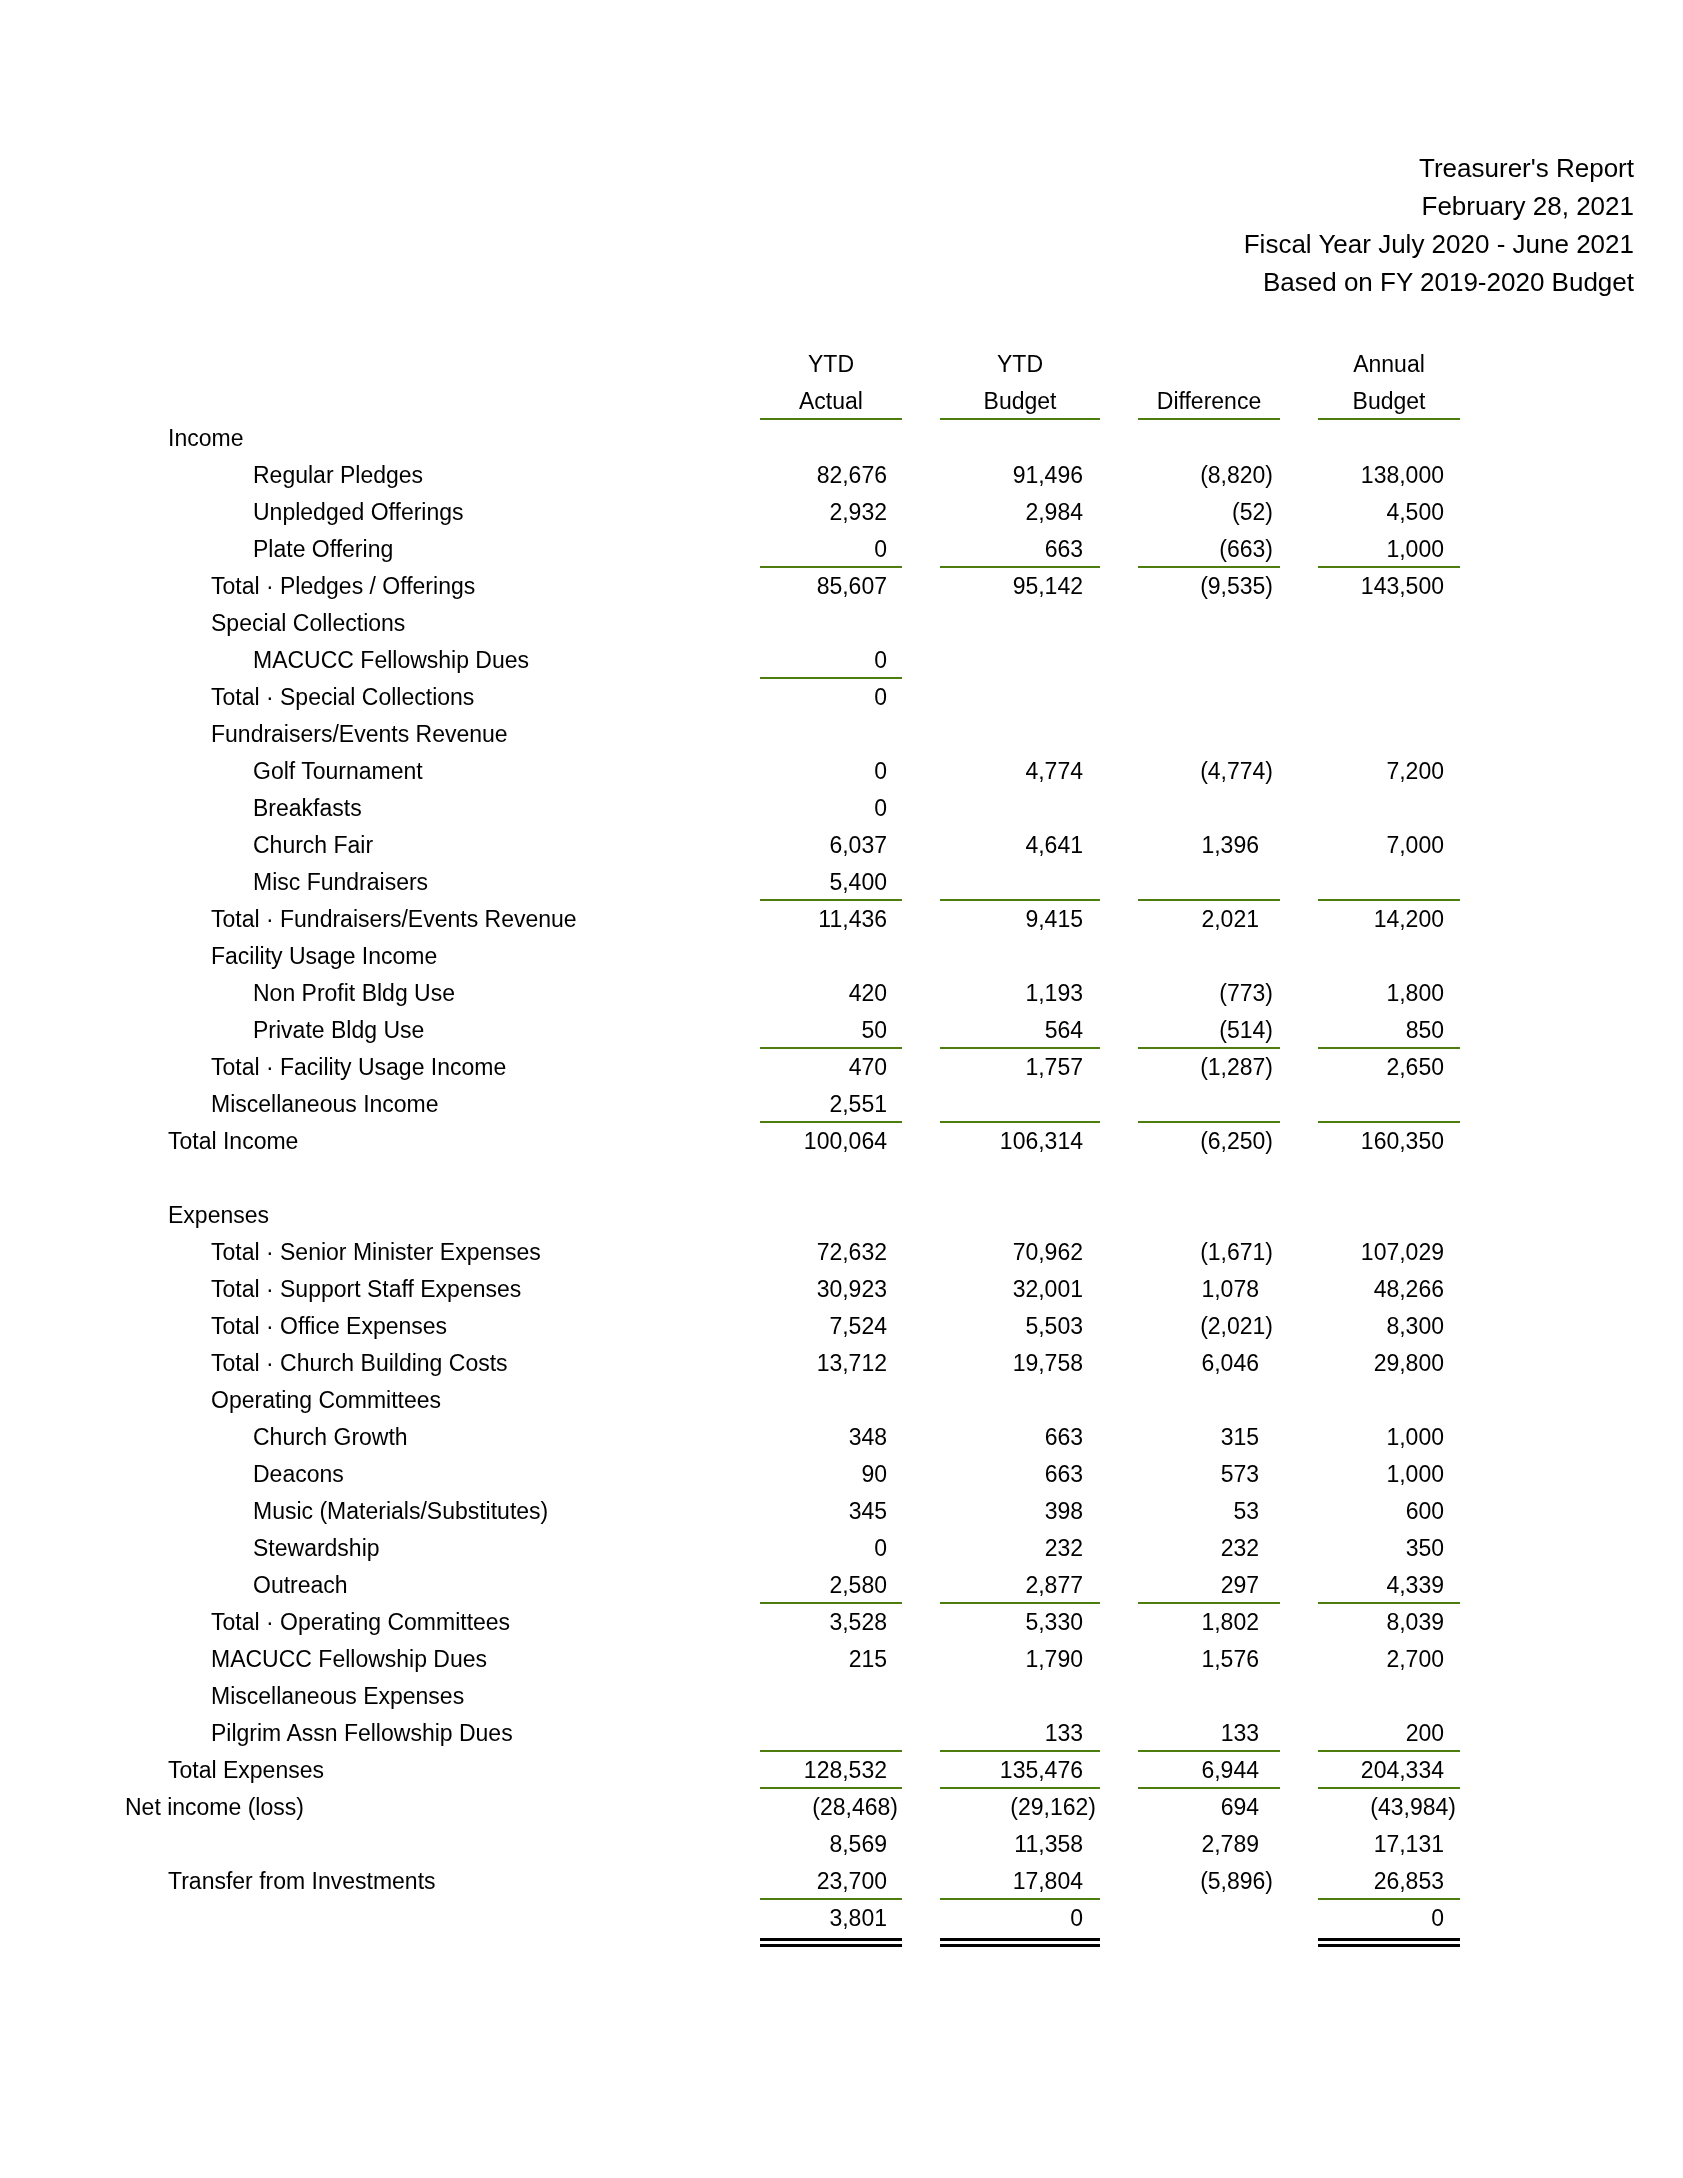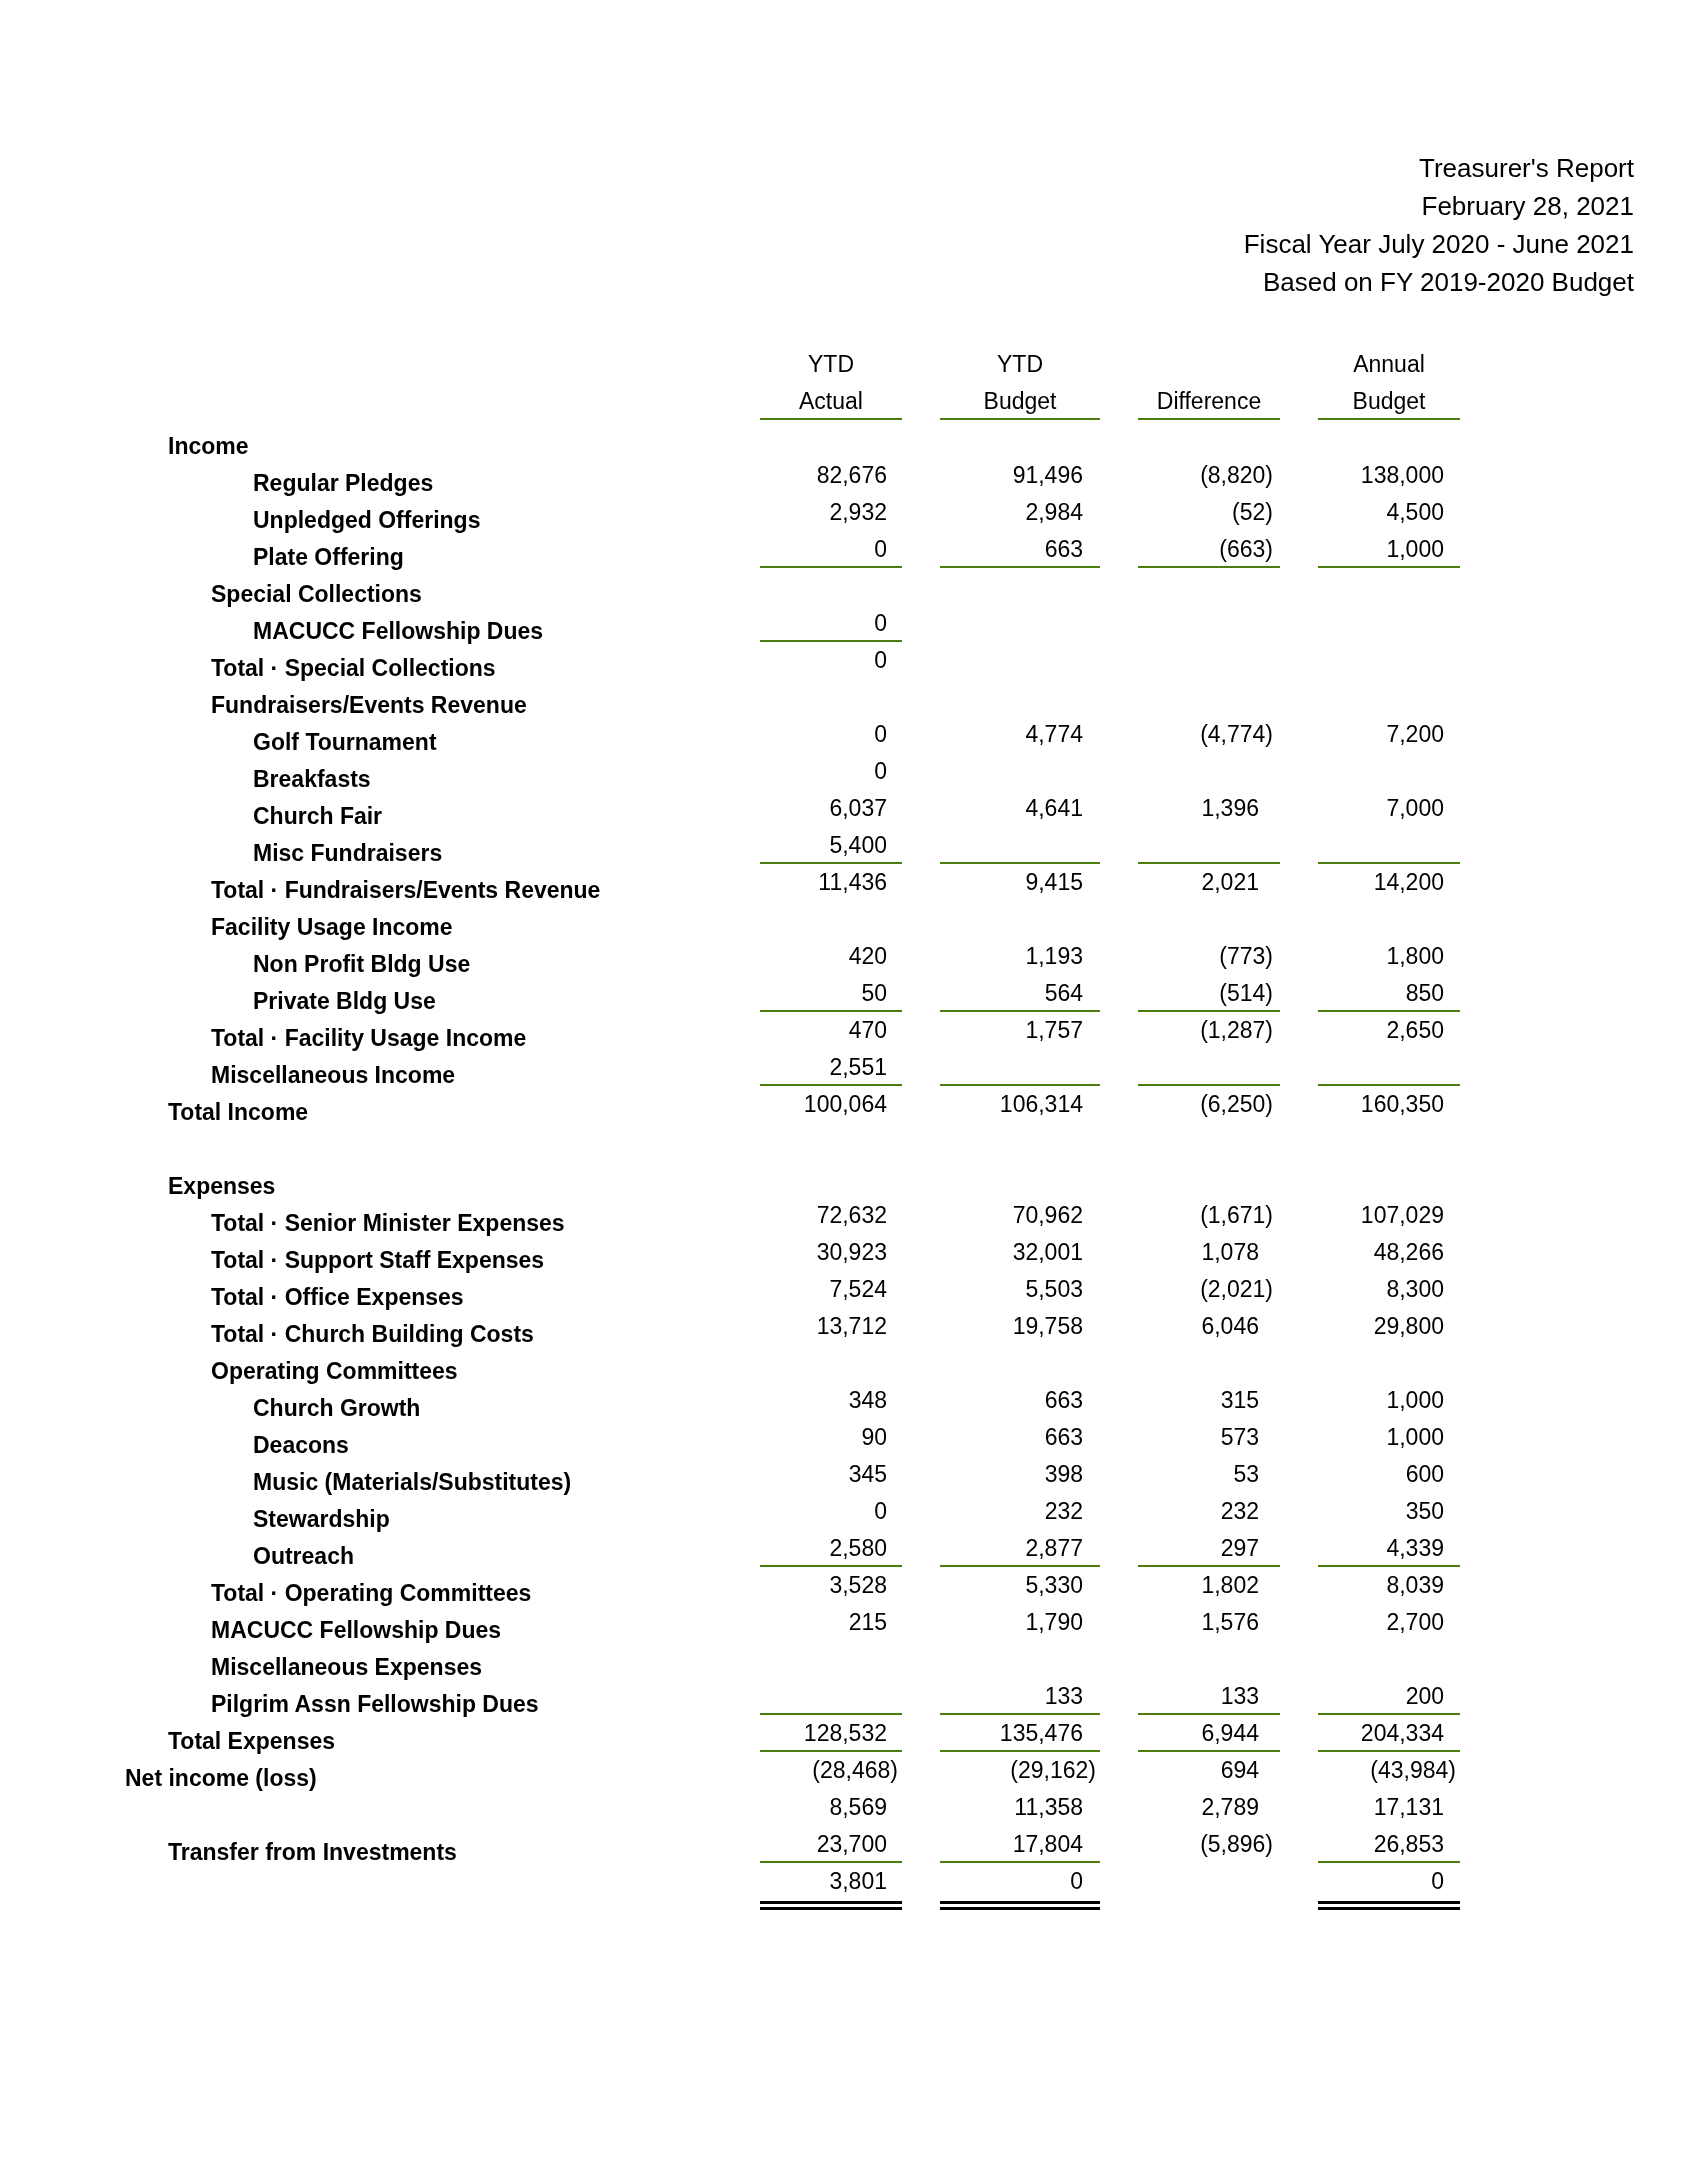--- a/index.html
+++ b/index.html
@@ -2,21 +2,21 @@
 <html><head>
 <meta charset="utf-8">
 <style>
   html, body { margin: 0; padding: 0; background: #ffffff; }
   body { width: 1683px; height: 2178px; position: relative; overflow: hidden;
          font-family: "Liberation Sans", sans-serif; color: #000; }
   .title-block { position: absolute; top: 149px; left: 0; width: 1634px; text-align: right; }
   .title-line { font-size: 26px; line-height: 38px; height: 38px; }
   .report { position: absolute; top: 346px; left: 0; width: 1683px; }
   .row { position: relative; height: 37px; font-size: 23px; line-height: 37px; white-space: nowrap; }
-  .label { position: absolute; top: 8px; font-weight: bold; }
+  .label { position: absolute; top: 0; }
   .lvl-n { left: 125px; }
   .lvl-0 { left: 168px; }
   .lvl-1 { left: 211px; }
   .lvl-2 { left: 253px; }
   .cell { position: absolute; top: 0; height: 37px; text-align: right; box-sizing: border-box; }
   .c1 { left: 760px; width: 142px; padding-right: 15px; }
   .c2 { left: 940px; width: 160px; padding-right: 17px; }
   .c3 { left: 1138px; width: 142px; padding-right: 21px; }
   .c4 { left: 1318px; width: 142px; padding-right: 16px; }
   .cell.neg { padding-right: 4px; }
@@ -72,20 +72,27 @@
         <div class="cell c4">4,500</div>
       </div>
       <div class="row">
         <div class="label lvl-2">Plate Offering</div>
         <div class="cell c1 ul">0</div>
         <div class="cell c2 ul">663</div>
         <div class="cell c3 neg ul">(663)</div>
         <div class="cell c4 ul">1,000</div>
       </div>
       <div class="row">
+        <div class="label lvl-1">Total · Pledges / Offerings</div>
+        <div class="cell c1">85,607</div>
+        <div class="cell c2">95,142</div>
+        <div class="cell c3 neg">(9,535)</div>
+        <div class="cell c4">143,500</div>
+      </div>
+      <div class="row">
         <div class="label lvl-1">Special Collections</div>
         <div class="cell c1"></div>
         <div class="cell c2"></div>
         <div class="cell c3"></div>
         <div class="cell c4"></div>
       </div>
       <div class="row">
         <div class="label lvl-2">MACUCC Fellowship Dues</div>
         <div class="cell c1 ul">0</div>
         <div class="cell c2"></div>

